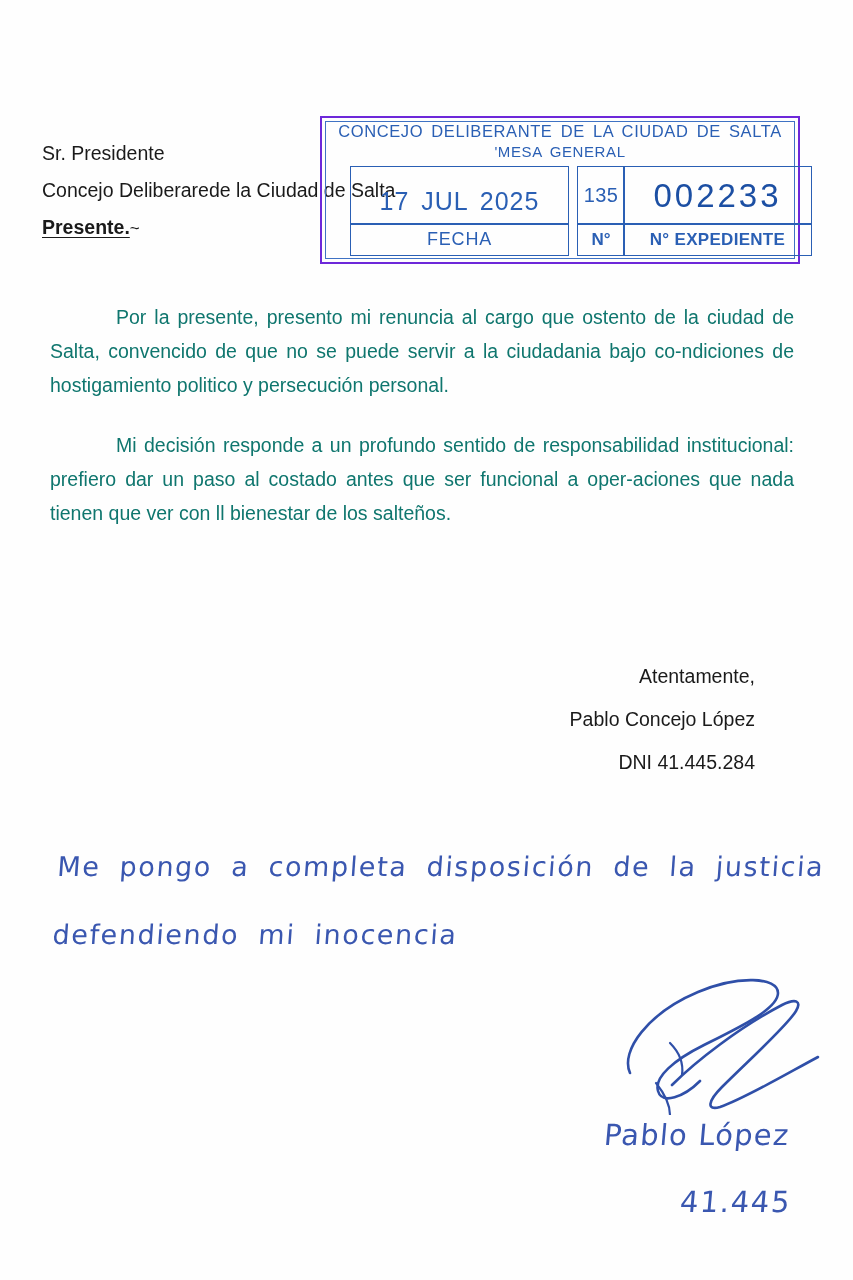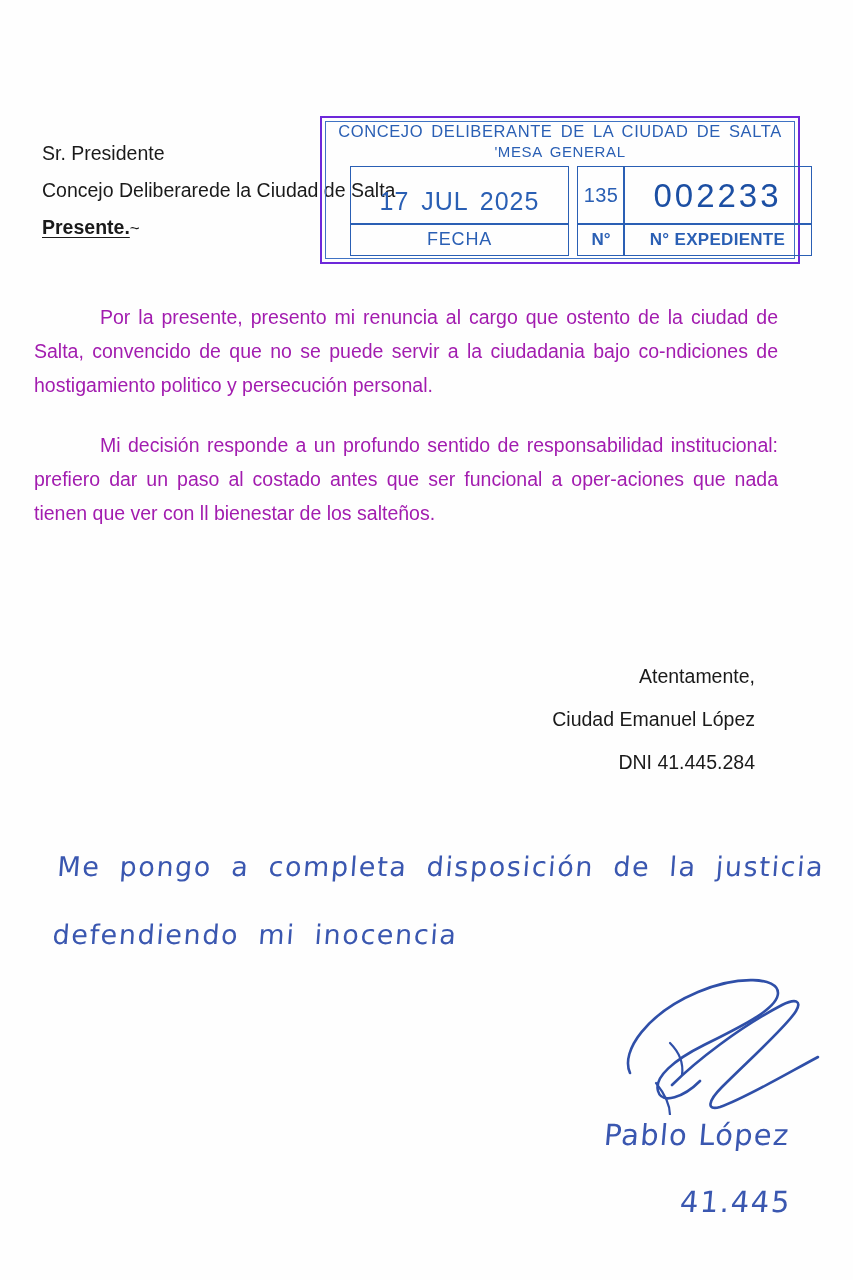--- a/index.html
+++ b/index.html
@@ -149,26 +149,26 @@
   .c-exp-lbl {
     left: 273px; top: 57px; width: 189px; height: 33px;
     font-size: 17px;
     font-weight: bold;
     letter-spacing: 0.3px;
   }
 
   
   .body-text {
     position: absolute;
-    left: 34px;
+    left: 50px;
     top: 300px;
     width: 744px;
     font-size: 19.5px;
     line-height: 34px;
-    color: #a21caf;
+    color: #0f766e;
   }
   .para {
     text-align: justify;
     text-justify: inter-word;
     margin: 0 0 26px 0;
   }
   .para.last-ragged { text-align: left; }
   .para .indent { display: inline-block; width: 66px; }
 
   
@@ -256,21 +256,21 @@
     </div>
   </div>
 
   <div class="body-text">
     <p class="para"><span class="indent"></span><span>Por la presente, presento mi renuncia al cargo que ostento de la ciudad de Salta, convencido de que no se puede servir a la ciudadania bajo co-ndiciones de hostigamiento politico y persecución personal.</span></p>
     <p class="para"><span class="indent"></span><span>Mi decisión responde a un profundo sentido de responsabilidad institucional: prefiero dar un paso al costado antes que ser funcional a oper-aciones que nada tienen que ver con ll bienestar de los salteños.</span></p>
   </div>
 
   <div class="closing">
     <div>Atentamente,</div>
-    <div>Ciudad Emanuel López</div>
+    <div>Pablo Concejo López</div>
     <div>DNI 41.445.284</div>
   </div>
 
   <div class="handwriting">
     <div class="hw-line">Me pongo a completa disposición de la justicia</div>
     <div class="hw-line">defendiendo mi inocencia</div>
   </div>
 
   <div class="signature-mark">
     <svg width="240" height="150" viewBox="0 0 240 150" fill="none" xmlns="http://www.w3.org/2000/svg">

